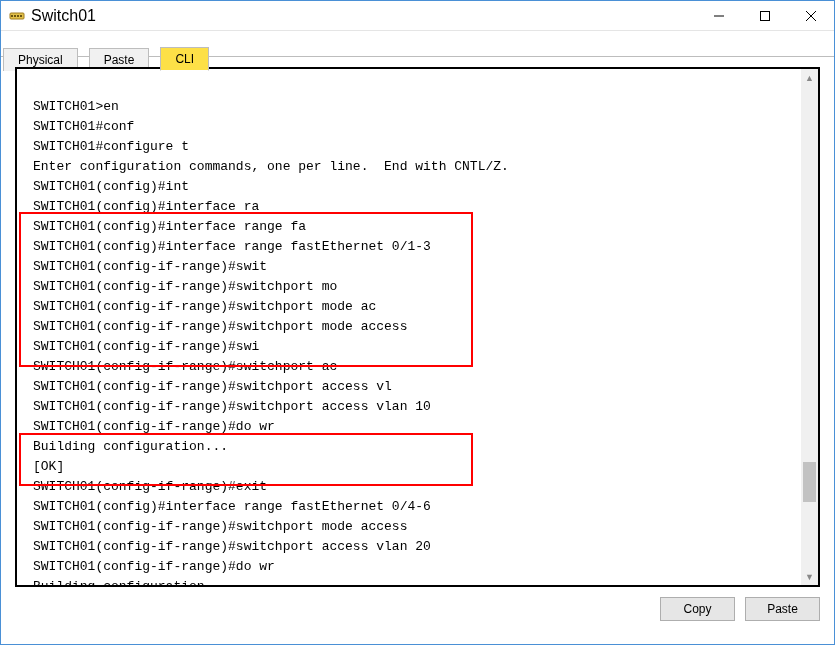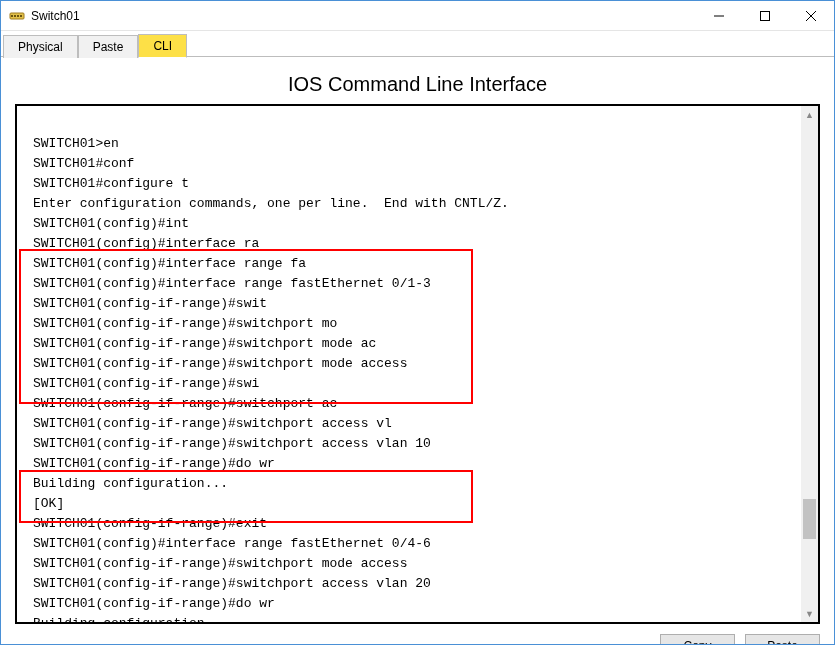--- a/index.html
+++ b/index.html
@@ -19,21 +19,21 @@
     background: #fff;
     border-bottom: 1px solid #e5e5e5;
   }
   .titlebar .app-icon {
     width: 16px; height: 16px;
     margin: 0 6px 0 8px;
     display: inline-block;
   }
   .titlebar .title {
     flex: 0 0 auto;
-    font-size: 12px;
+    font-size: 16px;
     color: #000;
   }
   .titlebar .spacer { flex: 1; }
   .win-btn {
     width: 46px; height: 30px;
     display: flex; align-items: center; justify-content: center;
     font-size: 13px;
     color: #000;
     background: transparent;
     border: none;
@@ -45,23 +45,23 @@
     height: 26px;
     background: #fff;
     padding-left: 2px;
   }
   .tab {
     padding: 4px 14px 4px 14px;
     font-size: 12px;
     border: 1px solid #bdbdbd;
     border-bottom: none;
     background: #f1f1f1;
-    margin-right: 0;
+    margin-right: 11px;
     position: relative;
-    top: 1px;
+    top: 14px;
     cursor: pointer;
   }
   .tab.active {
     background: #fde047;
     border-bottom: 1px solid #fff;
     z-index: 2;
   }
   .tab-content-border {
     border-top: 1px solid #bdbdbd;
     margin-top: -1px;
@@ -170,21 +170,20 @@
 </div>
 
 <div class="tabs">
   <div class="tab">Physical</div>
   <div class="tab">Paste</div>
   <div class="tab active">CLI</div>
 </div>
 <div class="tab-content-border"></div>
 
 <div class="content">
-  <div class="cli-title">IOS Command Line Interface</div>
 
   <div class="terminal-wrap">
     <div class="terminal" id="terminal">
 SWITCH01&gt;en
 SWITCH01#conf
 SWITCH01#configure t
 Enter configuration commands, one per line.  End with CNTL/Z.
 SWITCH01(config)#int
 SWITCH01(config)#interface ra
 SWITCH01(config)#interface range fa

